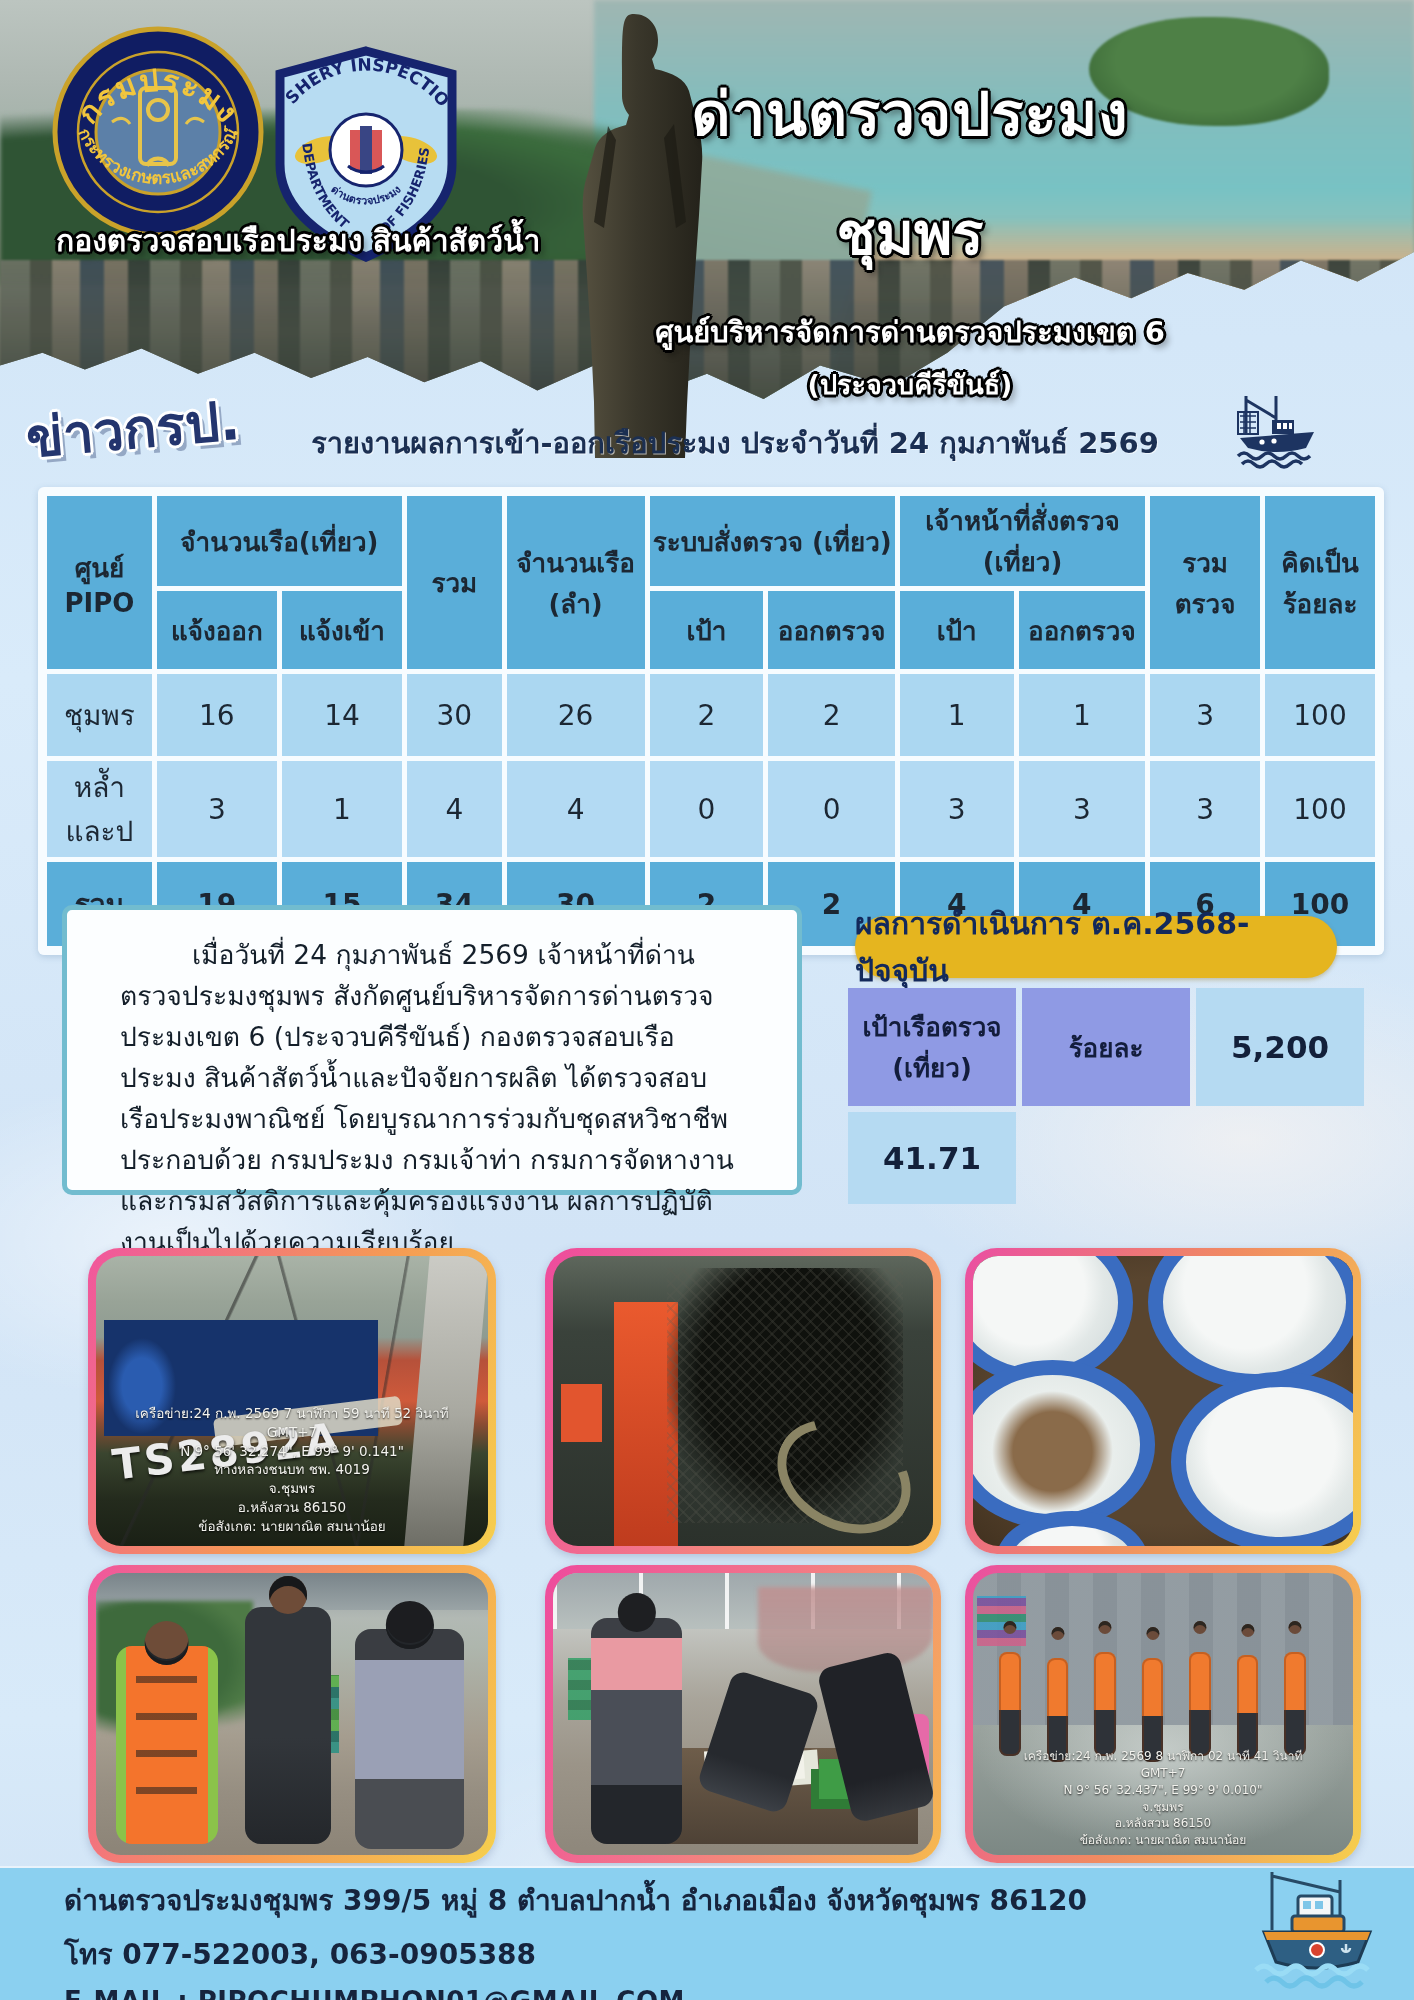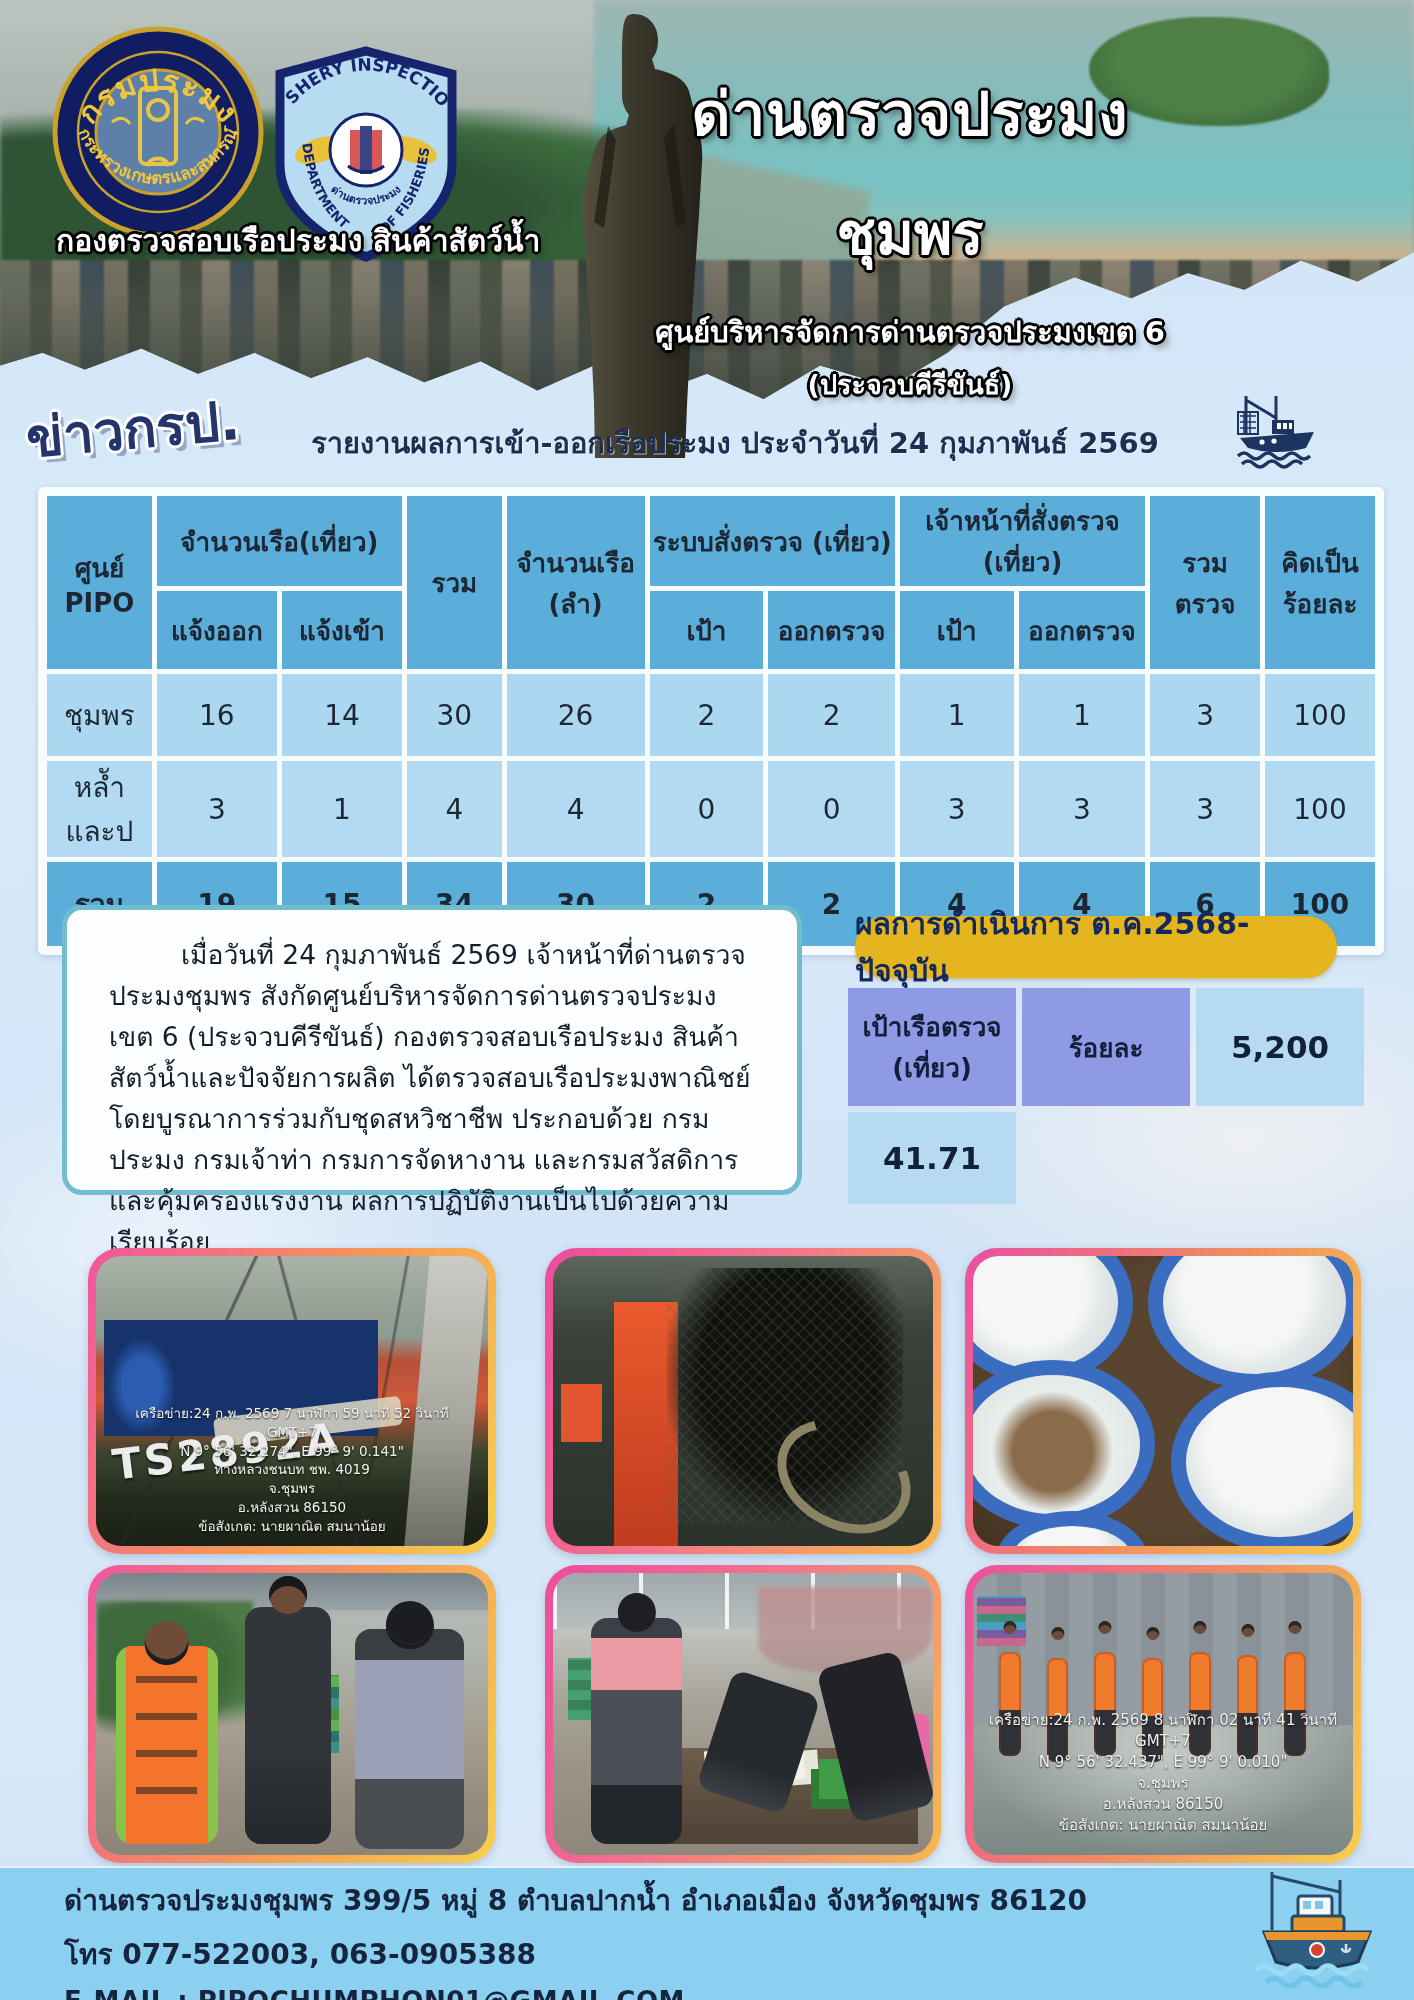--- a/index.html
+++ b/index.html
@@ -63,21 +63,21 @@
   table.pipo th{background:#5aaed9;font-size:26px;font-weight:bold;}
   table.pipo td{font-size:28px;}
   tr.hdr1 th{height:78px;}
   tr.hdr2 th{height:70px;}
   tr.body td{height:74px;background:#abd7f1;}
   tr.body.alt td{background:#b3daf3;}
   tr.total td{height:76px;background:#5aaed9;font-weight:bold;}
 
   
   .narrative{position:absolute;left:62px;top:905px;width:740px;height:290px;z-index:5;background:#fcfeff;
-    border:5px solid #72bccf;border-radius:20px;padding:24px 42px;box-sizing:border-box;}
+    border:5px solid #72bccf;border-radius:10px;padding:24px 53px;box-sizing:border-box;}
   .narrative p{margin:0;font-size:26.5px;line-height:1.55;color:#141f2a;text-indent:72px;font-weight:500;}
   .results-banner{position:absolute;left:855px;top:916px;width:482px;height:62px;z-index:5;background:#e5b51f;
     border-radius:32px;display:flex;align-items:center;justify-content:center;
     font-size:30px;font-weight:bold;color:#13295b;box-shadow:0 2px 4px rgba(140,110,20,.35);}
   .results-table{position:absolute;left:848px;top:988px;width:516px;z-index:5;display:grid;
     grid-template-columns:1fr 1fr 1fr;grid-template-rows:118px 92px;gap:6px;}
   .results-table .h{background:#8f9ae4;display:flex;align-items:center;justify-content:center;text-align:center;
     font-size:26px;font-weight:bold;color:#131d3c;padding:4px;}
   .results-table .v{background:#b5daf2;display:flex;align-items:center;justify-content:center;
     font-size:31px;font-weight:bold;color:#13203a;}
@@ -85,21 +85,21 @@
   
   .frame{position:absolute;z-index:5;padding:8px;border-radius:32px;box-shadow:0 3px 8px rgba(90,110,150,.3);}
   .frame.g1{background:linear-gradient(115deg,#f0569e 0%,#f59a54 55%,#f6cf4e 100%);}
   .frame.g2{background:linear-gradient(115deg,#ee4b9d 0%,#f2758a 45%,#f6b94e 100%);}
   .frame.g3{background:linear-gradient(115deg,#ea4fa2 0%,#f08a62 50%,#f6cf4e 100%);}
   .photo{position:relative;width:100%;height:100%;border-radius:25px;overflow:hidden;}
   .r1{top:1248px;height:290px;} .r2{top:1565px;height:282px;}
   .c1{left:88px;width:392px;} .c2{left:545px;width:380px;} .c3{left:965px;width:380px;}
   .wm{position:absolute;left:0;bottom:10px;width:100%;text-align:center;z-index:6;
     color:#f3f3ee;font-size:13.5px;line-height:1.4;font-weight:500;text-shadow:0 1px 2px rgba(0,0,0,.85);}
-  .wm6{font-size:15px;bottom:19px;margin-top:32px;}
+  .wm6{font-size:12px;bottom:6px;margin-top:32px;}
   .abs{position:absolute;}
 
   
   .ph1{background:linear-gradient(180deg,#a9b3a7 0%,#98a397 16%,#8e9b91 28%,#b6513a 36%,#cf5a3b 50%,#8a4c33 58%,#3a452f 68%,#242b1d 84%,#1a2015 100%);}
   .ph1 .rig{inset:0;background:
       linear-gradient(115deg,transparent 0 30%,rgba(40,40,40,.55) 30.2% 30.6%,transparent 31% 100%),
       linear-gradient(75deg,transparent 0 55%,rgba(40,40,40,.5) 55.2% 55.6%,transparent 56% 100%),
       linear-gradient(100deg,transparent 0 70%,rgba(40,40,40,.45) 70.2% 70.6%,transparent 71% 100%);}
   .ph1 .pillar{right:3%;top:0;width:15%;height:100%;transform:skewX(-5deg);
       background:linear-gradient(180deg,#cbcbc5 0%,#a8a8a0 55%,#6e6e66 100%);}

